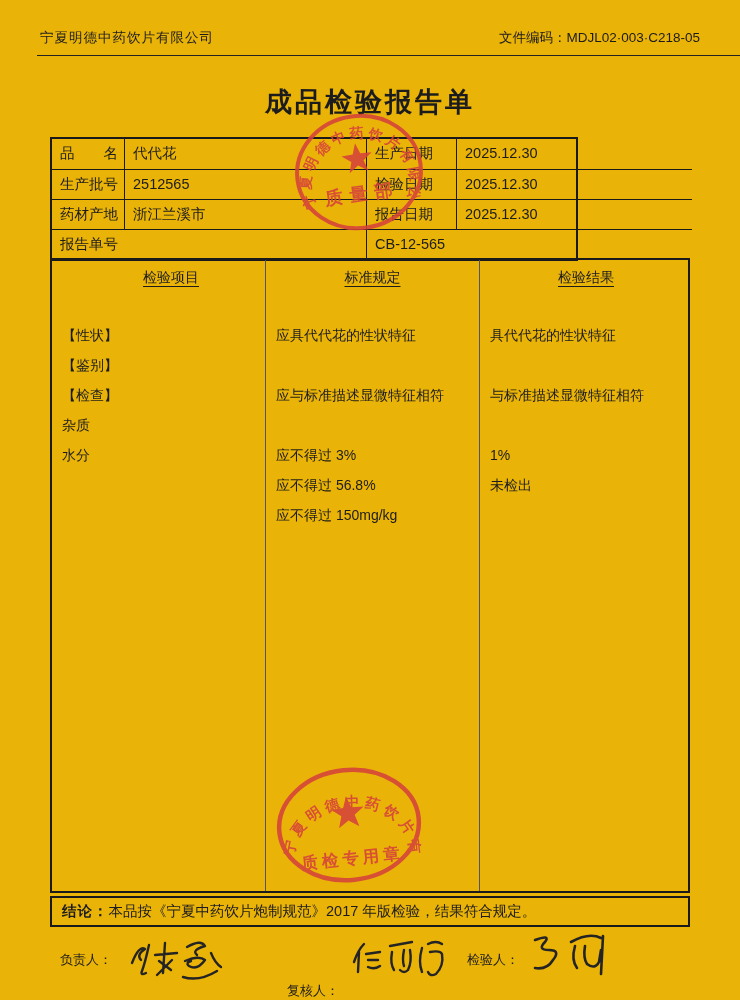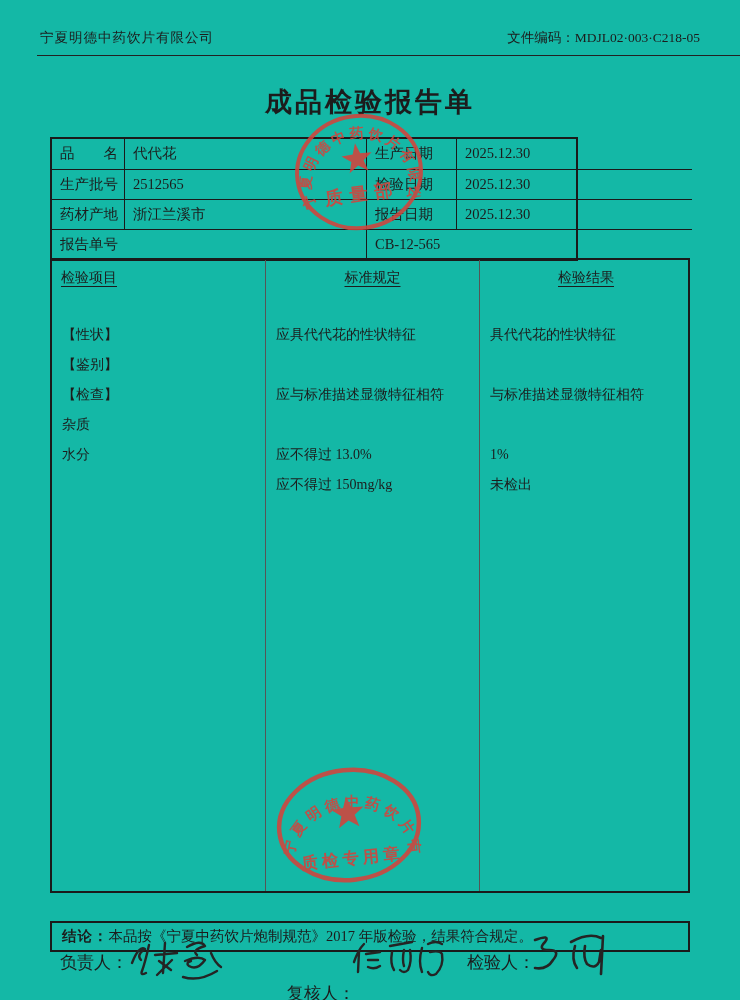--- a/index.html
+++ b/index.html
@@ -1,18 +1,18 @@
 <!DOCTYPE html>
 <html><head>
 <meta charset="utf-8">
 <style>
   html,body{margin:0;padding:0;background:#e8e8e8;}
   .page{
-    position:relative;width:740px;height:1000px;background:#14b8a6;
-    font-family:Liberation Serif, serif;
+    position:relative;width:740px;height:1000px;background:#eab308;
+    font-family:Liberation Sans, sans-serif;
     color:#1c1c1c;overflow:hidden;margin:0 auto;
   }
   
   .company{position:absolute;top:29px;left:40px;font-size:13.5px;letter-spacing:1px;}
   .doccode{position:absolute;top:29px;right:40px;font-size:13.5px;margin-left:12px;}
   .header-rule{position:absolute;top:55px;left:37px;right:0;height:0;border-top:1.5px solid #222;}
   
   .title{position:absolute;top:84px;left:0;width:100%;text-align:center;
     font-size:27px;font-weight:bold;letter-spacing:3px;}
   
@@ -25,30 +25,30 @@
   .t1 .span2a{grid-column:1 / 3;}
   .t1 .span2b{grid-column:3 / 5;}
   
   .t2{position:absolute;top:258px;left:50px;width:640px;height:635px;
     display:grid;grid-template-columns:213px 214px 213px;
     border:2px solid #1a1a1a;box-sizing:border-box;font-size:14px;}
   .t2 .col{box-sizing:border-box;}
   .t2 .col.bl{border-left:1.5px solid #555;}
   .t2 .colhead{height:60px;padding-top:9px;box-sizing:border-box;}
   .t2 .colhead span{text-decoration:underline;text-underline-offset:4px;}
-  .t2 .head-left{padding-left:9px;text-align:left;}
+  .t2 .head-left{padding-left:25px;text-align:center;}
   .t2 .head-center{text-align:center;}
   .t2 .r{height:30px;line-height:30px;padding-left:10px;white-space:nowrap;overflow:hidden;}
   
-  .conclusion{position:absolute;top:921px;left:50px;width:640px;height:31px;
+  .conclusion{position:absolute;top:896px;left:50px;width:640px;height:31px;
     border:2px solid #1a1a1a;box-sizing:border-box;line-height:27px;
     padding-left:10px;font-size:14.5px;white-space:nowrap;}
   .conclusion b{letter-spacing:1px;}
   
-  .siglabel{position:absolute;font-size:17px;}
+  .siglabel{position:absolute;font-size:13px;}
   .sig-svg{position:absolute;}
   
   .stamp{position:absolute;opacity:0.87;pointer-events:none;}
 </style>
 </head>
 <body>
 
 <div class="page">
 
   <div class="company">宁夏明德中药饮片有限公司</div>
@@ -89,21 +89,22 @@
       <div class="r">水分</div>
     </div>
     <div class="col bl">
       <div class="colhead head-center">
         <span>标准规定</span>
       </div>
       <div class="r">应具代代花的性状特征</div>
       <div class="r"></div>
       <div class="r">应与标准描述显微特征相符</div>
       <div class="r"></div>
-      <div class="r">应不得过 13.0%</div>
+      <div class="r">应不得过 3%</div>
+      <div class="r">应不得过 56.8%</div>
       <div class="r">应不得过 150mg/kg</div>
     </div>
     <div class="col bl">
       <div class="colhead head-center">
         <span>检验结果</span>
       </div>
       <div class="r">具代代花的性状特征</div>
       <div class="r"></div>
       <div class="r">与标准描述显微特征相符</div>
       <div class="r"></div>

